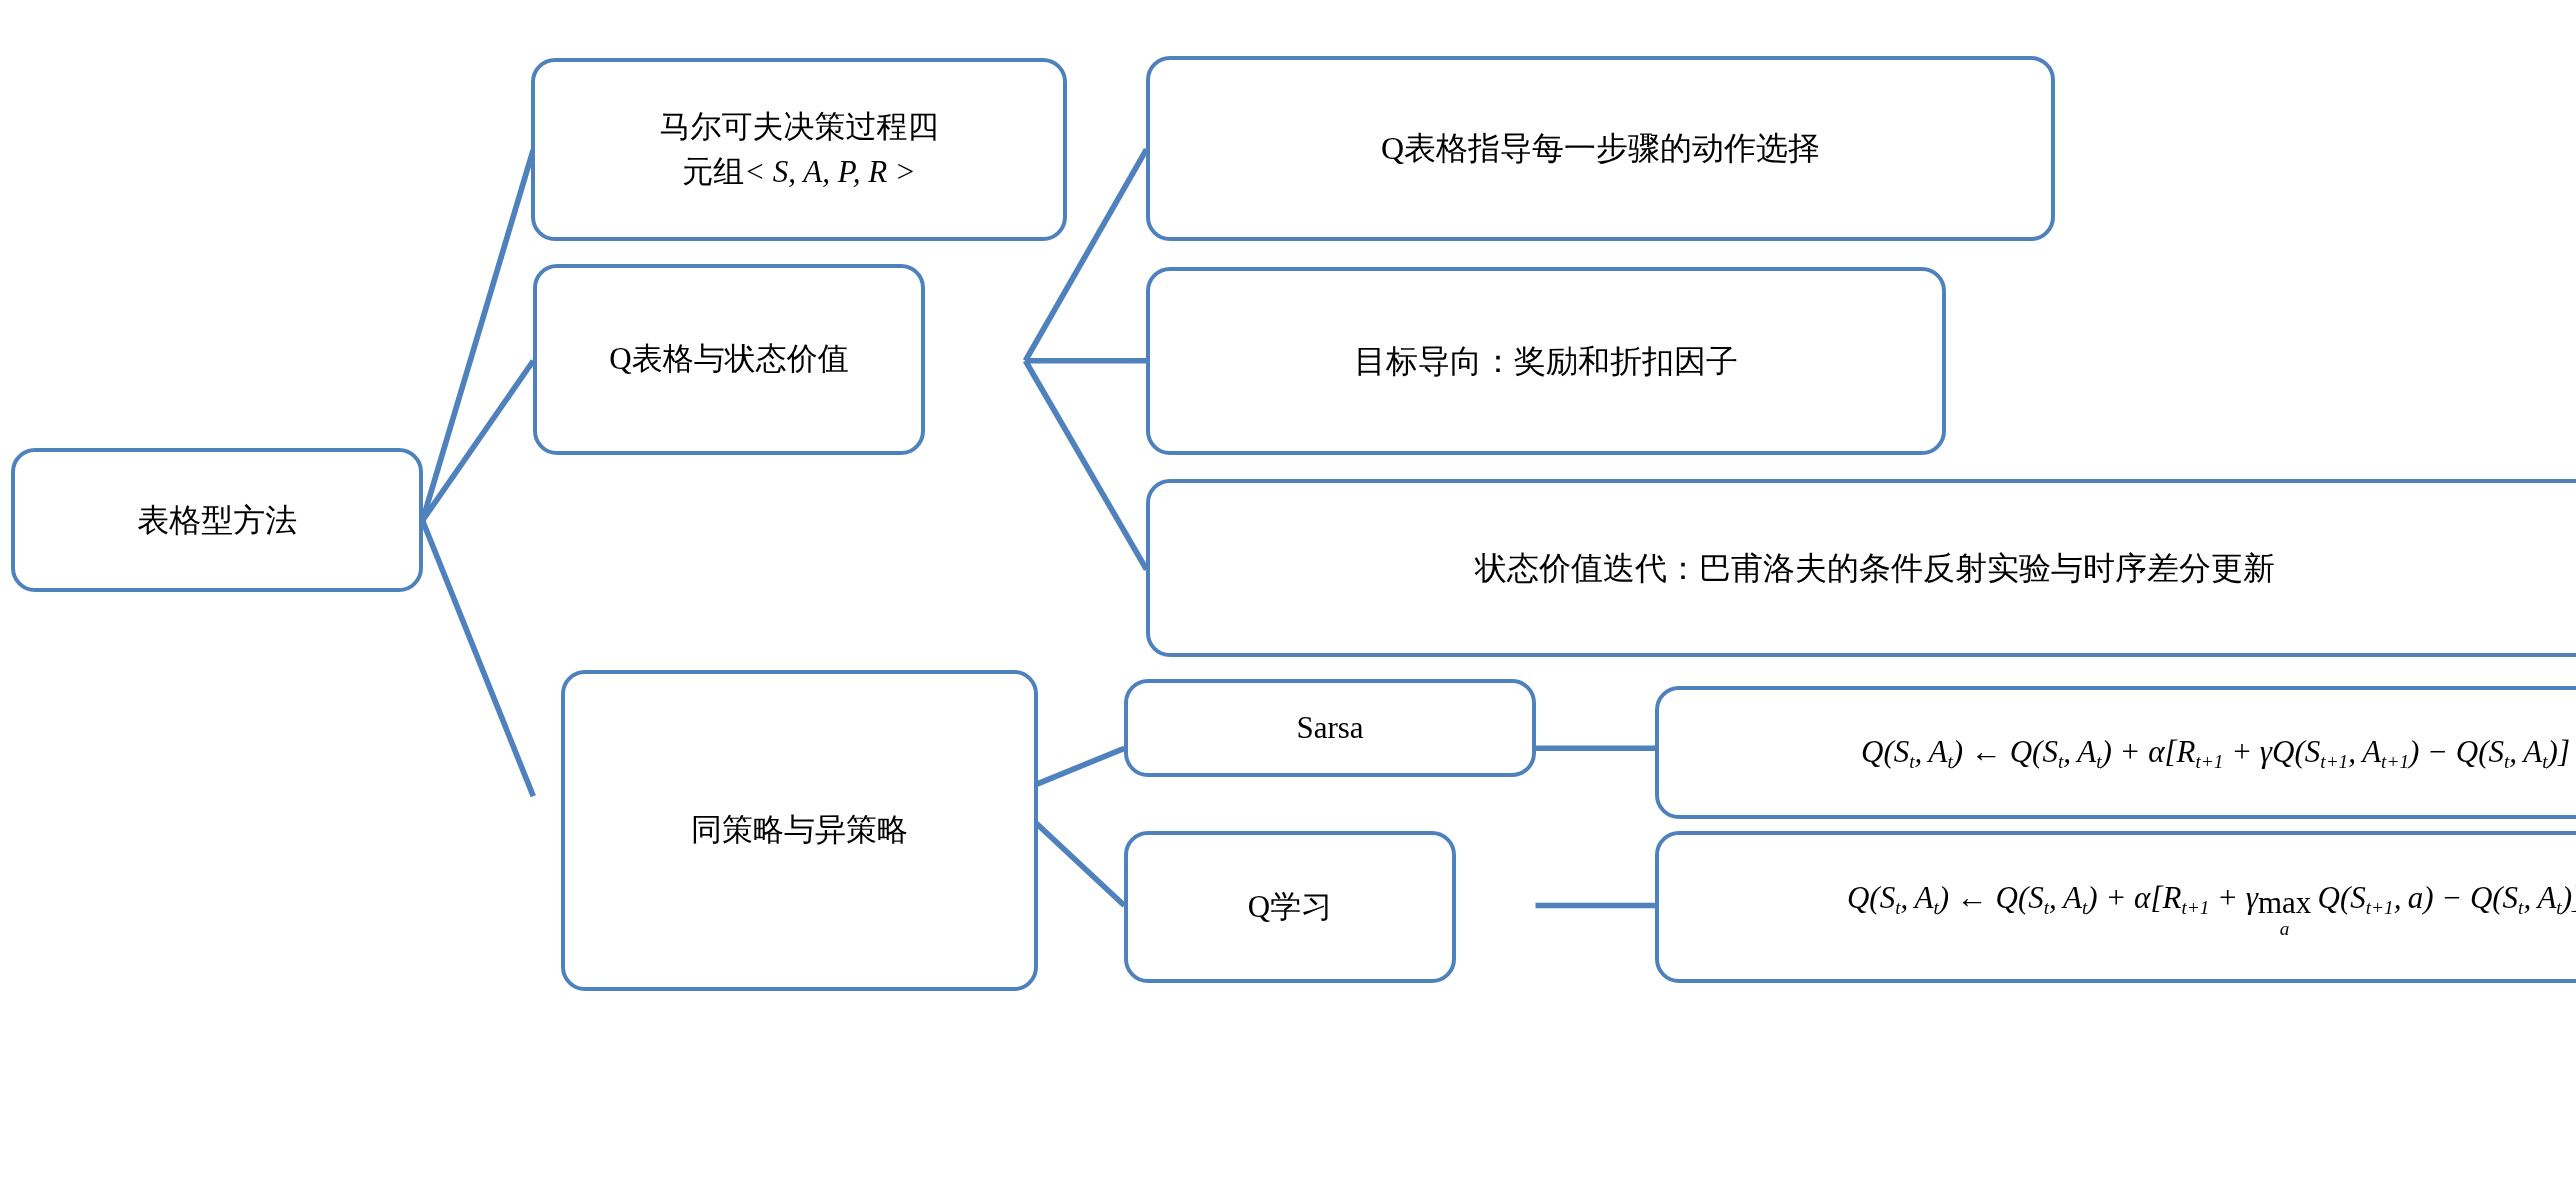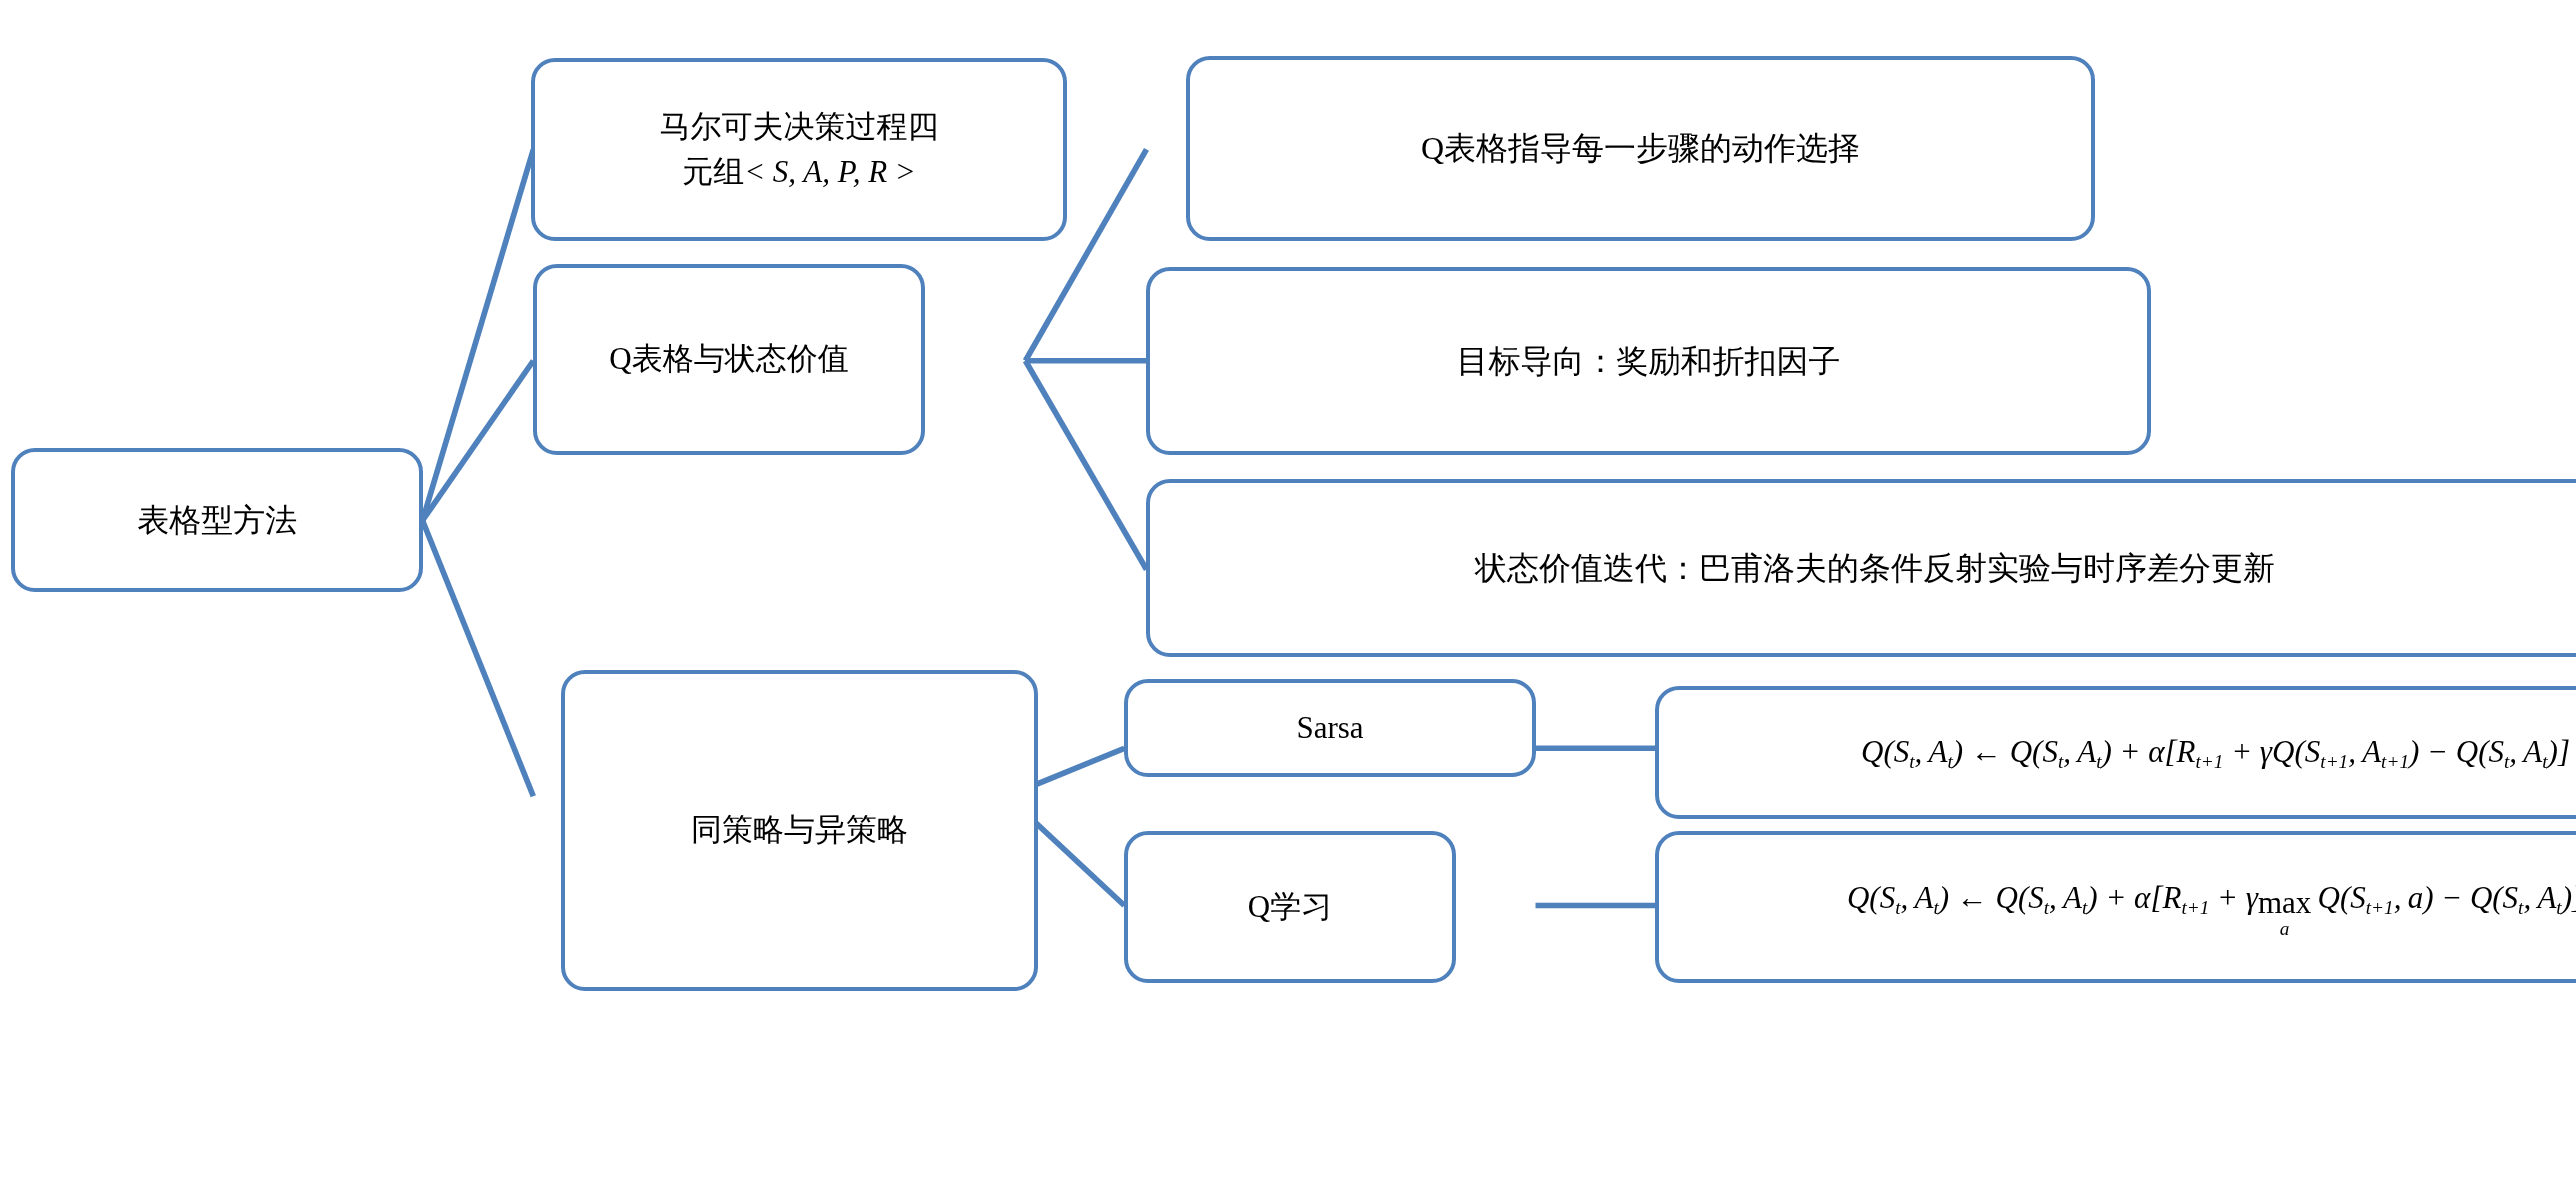--- a/index.html
+++ b/index.html
@@ -82,25 +82,25 @@
   </div>
 
   <div class="node t-branch" style="left:533px; top:264px; width:392px; height:191px;">
     <span class="label">Q表格与状态价值</span>
   </div>
 
   <div class="node t-branch" style="left:546px; top:670px; width:477px; height:321px;margin-left:15px;">
     <span class="label">同策略与异策略</span>
   </div>
 
-  <div class="node t-leaf" style="left:1146px; top:56px; width:909px; height:185px;margin-left:40px;">
+  <div class="node t-leaf" style="left:1146px; top:56px; width:909px; height:185px;">
     <span class="label">Q表格指导每一步骤的动作选择</span>
   </div>
 
-  <div class="node t-leaf" style="left:1146px; top:267px; width:1005px; height:188px;">
+  <div class="node t-leaf" style="left:1146px; top:267px; width:800px; height:188px;">
     <span class="label">目标导向：奖励和折扣因子</span>
   </div>
 
   <div class="node t-leaf" style="left:1146px; top:479px; width:1458px; height:178px;">
     <span class="label">状态价值迭代：巴甫洛夫的条件反射实验与时序差分更新</span>
   </div>
 
   <div class="node t-small" style="left:1124px; top:679px; width:412px; height:98px;">
     <span class="label">Sarsa</span>
   </div>

